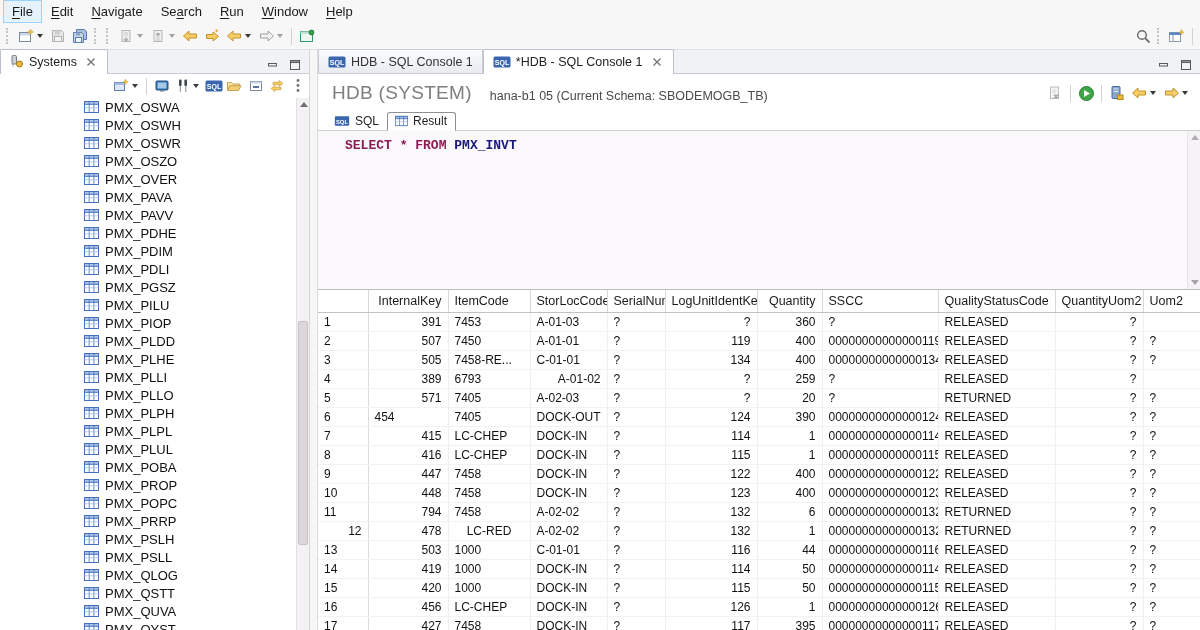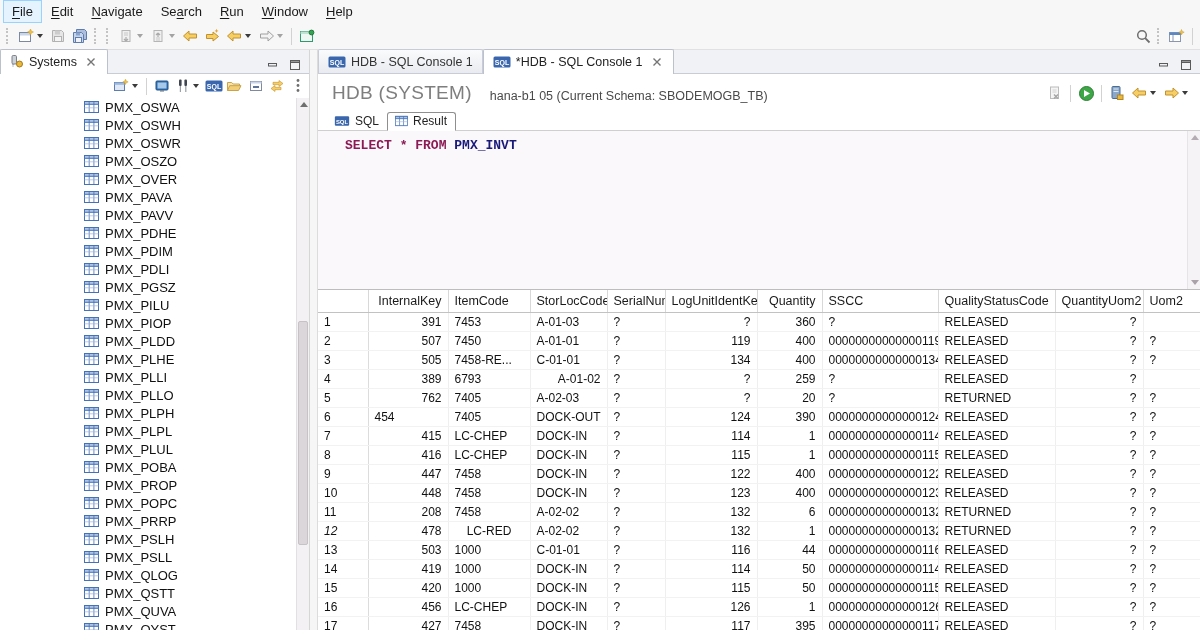--- a/index.html
+++ b/index.html
@@ -841,21 +841,21 @@
                 <td style="text-align: left;">?</td>
                 <td style="text-align: right;">?</td>
                 <td style="text-align: right;">259</td>
                 <td style="text-align: left;">?</td>
                 <td style="text-align: left;">RELEASED</td>
                 <td style="text-align: right;">?</td>
                 <td style="text-align: left;"></td>
               </tr>
               <tr>
                 <td class="c0" style="text-align: left;">5</td>
-                <td style="text-align: right;">762</td>
+                <td style="text-align: right;">571</td>
                 <td style="text-align: left;">7405</td>
                 <td style="text-align: left;">A-02-03</td>
                 <td style="text-align: left;">?</td>
                 <td style="text-align: right;">?</td>
                 <td style="text-align: right;">20</td>
                 <td style="text-align: left;">?</td>
                 <td style="text-align: left;">RETURNED</td>
                 <td style="text-align: right;">?</td>
                 <td style="text-align: left;">?</td>
               </tr>
@@ -919,33 +919,33 @@
                 <td style="text-align: left;">?</td>
                 <td style="text-align: right;">123</td>
                 <td style="text-align: right;">400</td>
                 <td style="text-align: left;">000000000000001236</td>
                 <td style="text-align: left;">RELEASED</td>
                 <td style="text-align: right;">?</td>
                 <td style="text-align: left;">?</td>
               </tr>
               <tr>
                 <td class="c0" style="text-align: left;">11</td>
-                <td style="text-align: right;">208</td>
+                <td style="text-align: right;">794</td>
                 <td style="text-align: left;">7458</td>
                 <td style="text-align: left;">A-02-02</td>
                 <td style="text-align: left;">?</td>
                 <td style="text-align: right;">132</td>
                 <td style="text-align: right;">6</td>
                 <td style="text-align: left;">000000000000001328</td>
                 <td style="text-align: left;">RETURNED</td>
                 <td style="text-align: right;">?</td>
                 <td style="text-align: left;">?</td>
               </tr>
               <tr>
-                <td class="c0" style="text-align: left; font-style: italic;">12</td>
+                <td class="c0" style="text-align: right;">12</td>
                 <td style="text-align: right;">478</td>
                 <td style="text-align: center;">LC-RED</td>
                 <td style="text-align: left;">A-02-02</td>
                 <td style="text-align: left;">?</td>
                 <td style="text-align: right;">132</td>
                 <td style="text-align: right;">1</td>
                 <td style="text-align: left;">000000000000001328</td>
                 <td style="text-align: left;">RETURNED</td>
                 <td style="text-align: right;">?</td>
                 <td style="text-align: left;">?</td>

